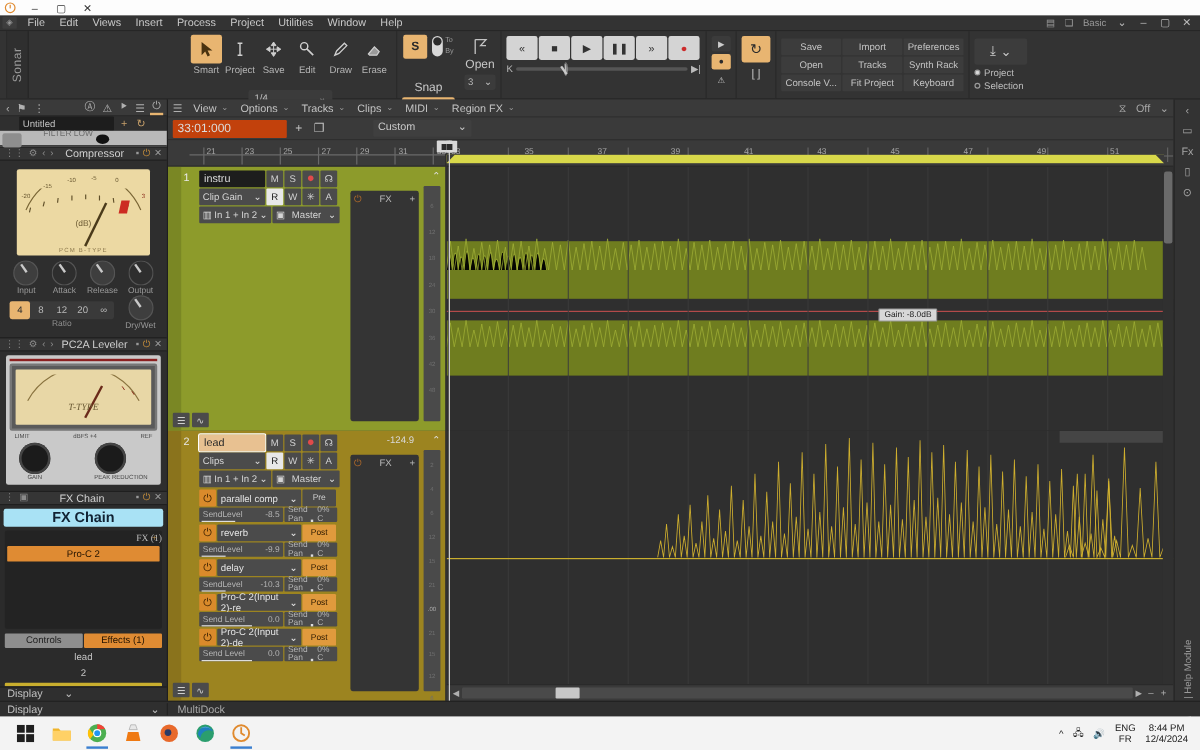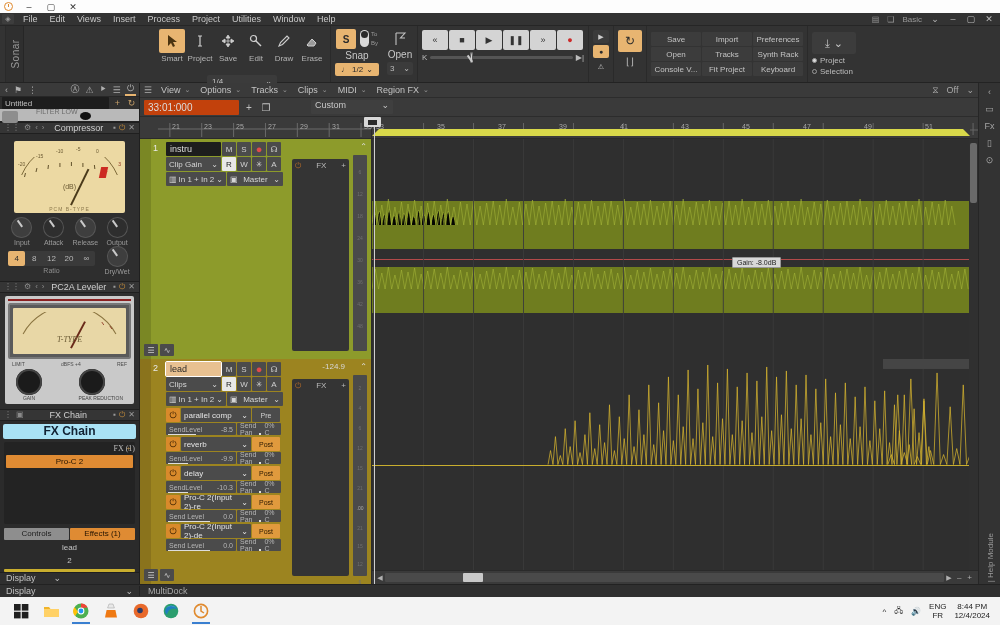--- a/index.html
+++ b/index.html
@@ -80,21 +80,21 @@
 
   
   #main{position:absolute;left:0;top:83px;right:0;bottom:41px;display:flex;}
 
   
   #rack{width:140px;background:#2b2b2b;border-right:1px solid #1f1f1f;display:flex;flex-direction:column;}
   .rack-tools{height:15px;background:#3a3a3a;display:flex;align-items:center;gap:2px;padding:0 3px;
      border-bottom:1px solid #272727;}
   .rack-tools .ri{font-size:9px;color:#b0b0b0;padding:0 2px;}
   .rack-tools .ri.sel{border-bottom:2px solid #e8b571;}
-  .presetbar{height:15px;background:#2f2f2f;display:flex;align-items:center;padding:0 2px;gap:3px;}
+  .presetbar{height:15px;background:#2f2f2f;display:flex;align-items:center;padding:0 16px;gap:3px;}
   .presetbar .pname{flex:1;height:12px;background:#1d1d1d;color:#c0c0c0;font-size:8px;
     display:flex;align-items:center;padding:0 3px;border-radius:1px;}
   .presetbar .pbtn{font-size:9px;color:#c7a06a;width:11px;text-align:center;}
   .plugstrip{height:17px;background:#b9b9b9;position:relative;border-bottom:1px solid #222;}
   .plugstrip .lft{position:absolute;left:2px;top:2px;width:16px;height:12px;background:#8e8e8e;border-radius:2px;}
   .plugstrip .cap{position:absolute;left:36px;top:-1px;font-size:7px;color:#6d6d6d;}
   .plugstrip .dot{position:absolute;left:80px;top:3px;width:11px;height:8px;border-radius:50%;background:#111;}
 
   .phead{height:15px;background:#353535;display:flex;align-items:center;gap:4px;padding:0 4px;
     border-top:1px solid #1f1f1f;border-bottom:1px solid #1f1f1f;}
@@ -396,21 +396,21 @@
       <div style="display:flex;align-items:flex-start;">
         <div class="snapbtn">
           <span>S</span>
         </div>
         <div class="toggle"></div>
         <div>
           <div class="tb-small">To</div>
           <div class="tb-small">By</div>
         </div>
       </div>
-      <div class="tlbl" style="margin-top:1px">Snap</div>
+      <div class="tlbl" style="margin-top:19px">Snap</div>
       <div class="snapsel">
         <span>♩</span>
         <span>1/2</span>
         <span>⌄</span>
       </div>
     </div>
     <div style="display:flex;flex-direction:column;align-items:center;margin-left:8px;">
       <div style="width:22px;height:20px;display:flex;align-items:center;justify-content:center;">
         <svg width="13" height="14" viewBox="0 0 13 14">
             <path d="M2 1 L11 1 L6.5 6 L11 6" stroke="#c3c3c3" fill="none" stroke-width="1.1"></path>

